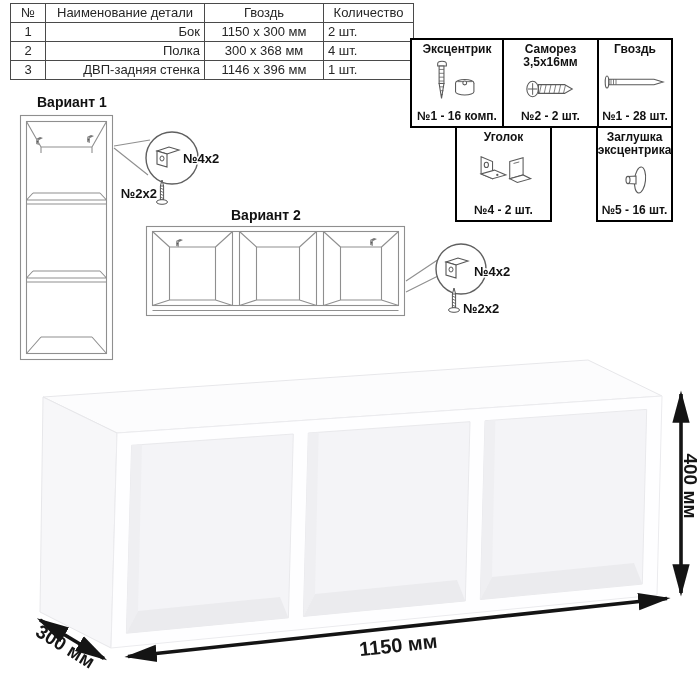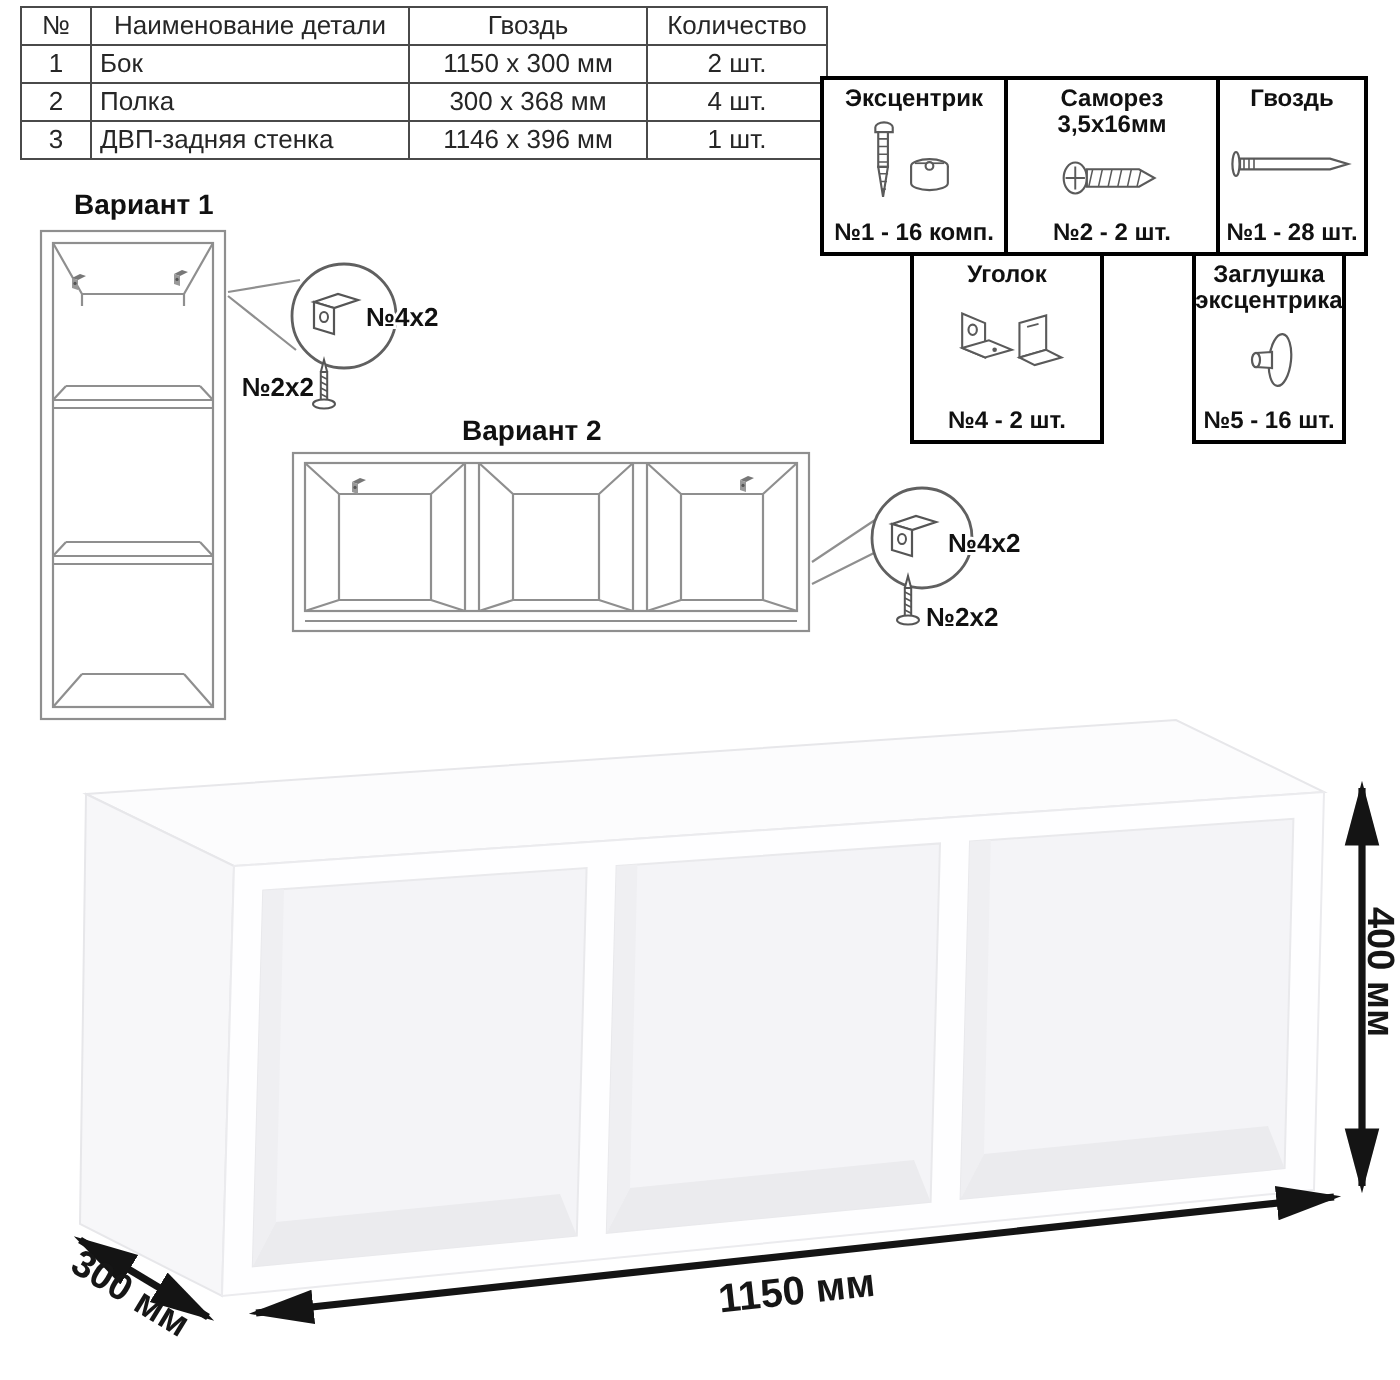--- a/index.html
+++ b/index.html
@@ -10,37 +10,37 @@
   
   .parts-table{
     position:absolute;left:10px;top:3px;border-collapse:collapse;
     font-size:13px;table-layout:fixed;background:#fff;
   }
   .parts-table td,.parts-table th{
     border:1px solid #4a4a4a;height:18px;padding:0 4px;line-height:1.15;
     font-weight:normal;white-space:nowrap;overflow:hidden;background:#fff;color:#262626;
   }
   .col-num{width:26px;text-align:center;}
-  .col-name{width:150px;text-align:left;}
+  .col-name{width:150px;text-align:right;}
   .col-size{width:110px;text-align:center;}
-  .col-qty{width:81px;text-align:center;}
+  .col-qty{width:81px;text-align:left;}
   .parts-table th{text-align:center;}
   .parts-table th.col-name{text-align:center;}
   
   .hw-row{position:absolute;display:flex;}
   .hw-row1{left:410px;top:38px;}
   .hw-row2{left:455px;top:126px;gap:46px;}
   .hw-cell{
     box-sizing:border-box;border:2px solid #000;background:#fff;
     display:flex;flex-direction:column;align-items:center;justify-content:space-between;
   }
   .hw-cell + .hw-cell{margin-left:-2px;}
   .hw-row1 .hw-cell{height:90px;}
   .hw-row2 .hw-cell{height:96px;}
-  .hw-c1{width:94px;} .hw-c2{width:108px;} .hw-c3{width:76px;}
+  .hw-c1{width:94px;} .hw-c2{width:97px;} .hw-c3{width:76px;}
   .hw-c4{width:97px;} .hw-c5{width:77px;}
   .hw-title{font-weight:bold;font-size:12px;line-height:1.08;text-align:center;margin-top:3px;color:#111;}
   .hw-count{font-weight:bold;font-size:12px;text-align:center;margin-bottom:3px;color:#111;}
   .hw-iconwrap{flex:1;display:flex;align-items:center;justify-content:center;}
   
   #diagram-svg{position:absolute;left:0;top:0;}
   .ln{stroke:#8f8f8f;stroke-width:1.1;fill:none;}
   .hwln{stroke:#5a5a5a;stroke-width:1.1;fill:#fff;}
   .vtitle{font-size:14px;font-weight:bold;fill:#111;}
   .lbl{font-size:13px;font-weight:bold;fill:#111;paint-order:stroke;stroke:#fff;stroke-width:3px;}

